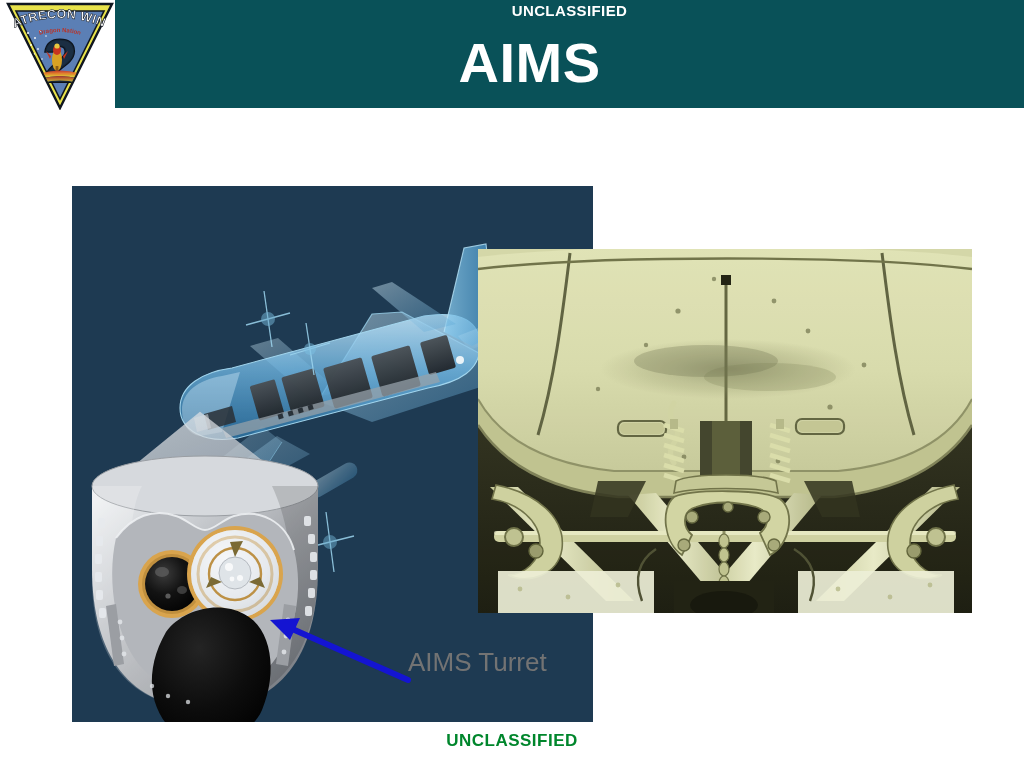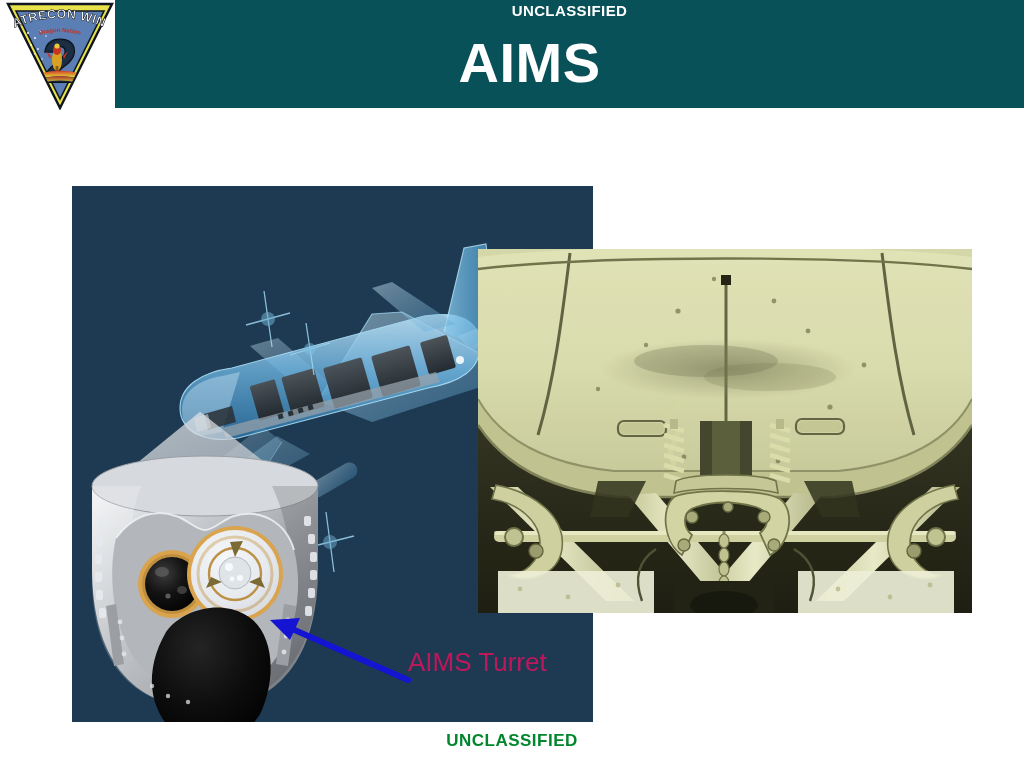--- a/index.html
+++ b/index.html
@@ -68,21 +68,21 @@
     height: 536px;
     background: #1e3a52;
     overflow: hidden;
   }
   .illus-panel svg { display: block; }
 
   .turret-label {
     position: absolute;
     left: 408px;
     top: 646px;
-    color: #be185d;
+    color: #737373;
     font-size: 26px;
     line-height: 32px;
     white-space: nowrap;
   }
 
   
   .photo-panel {
     position: absolute;
     left: 478px;
     top: 249px;

